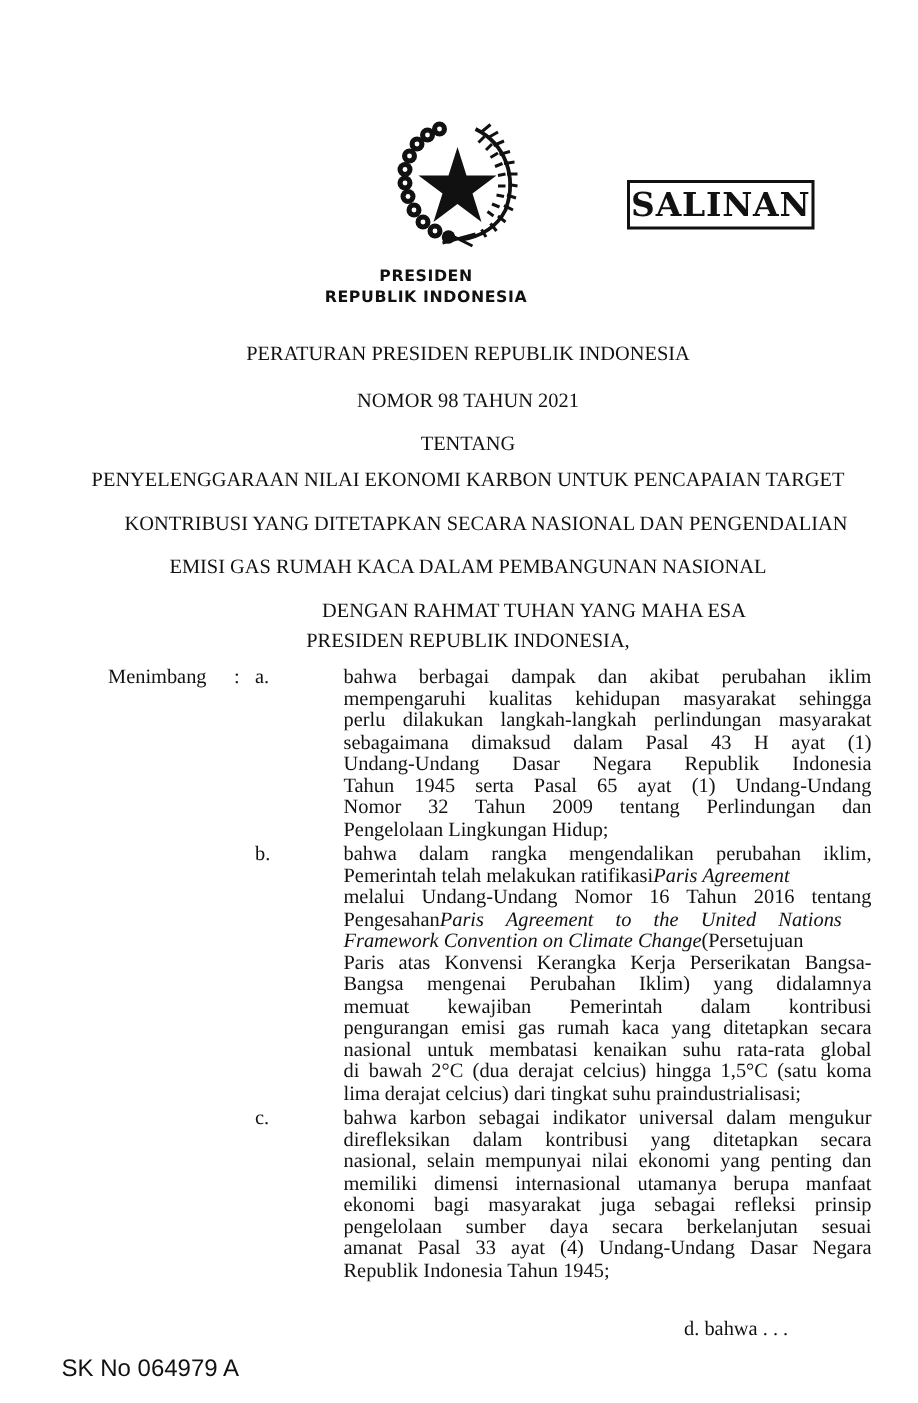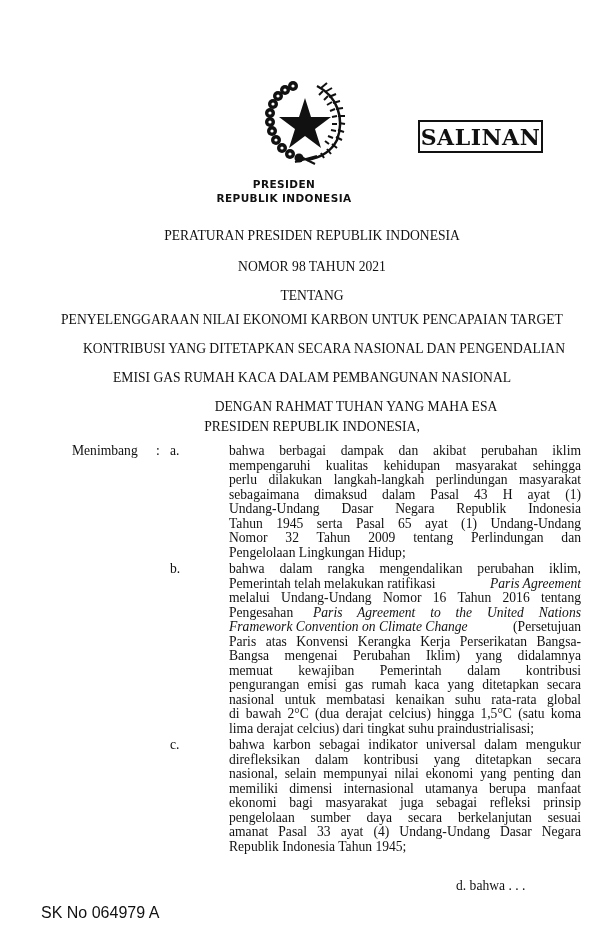--- a/index.html
+++ b/index.html
@@ -89,21 +89,21 @@
       text-align: justify;
       text-align-last: justify;
       height: 14.55px;
       white-space: nowrap;
     }
     .item-body .ln.last {
       text-align-last: left;
     }
     .ln-flex {
       display: flex !important;
-      justify-content: space-between;
+      justify-content: flex-start;
     }
     .continuation {
       position: absolute;
       left: 456px;
       top: 878px;
       font-family: "Liberation Serif", serif;
       font-size: 13.6px;
     }
     .footer-code {
       position: absolute;

